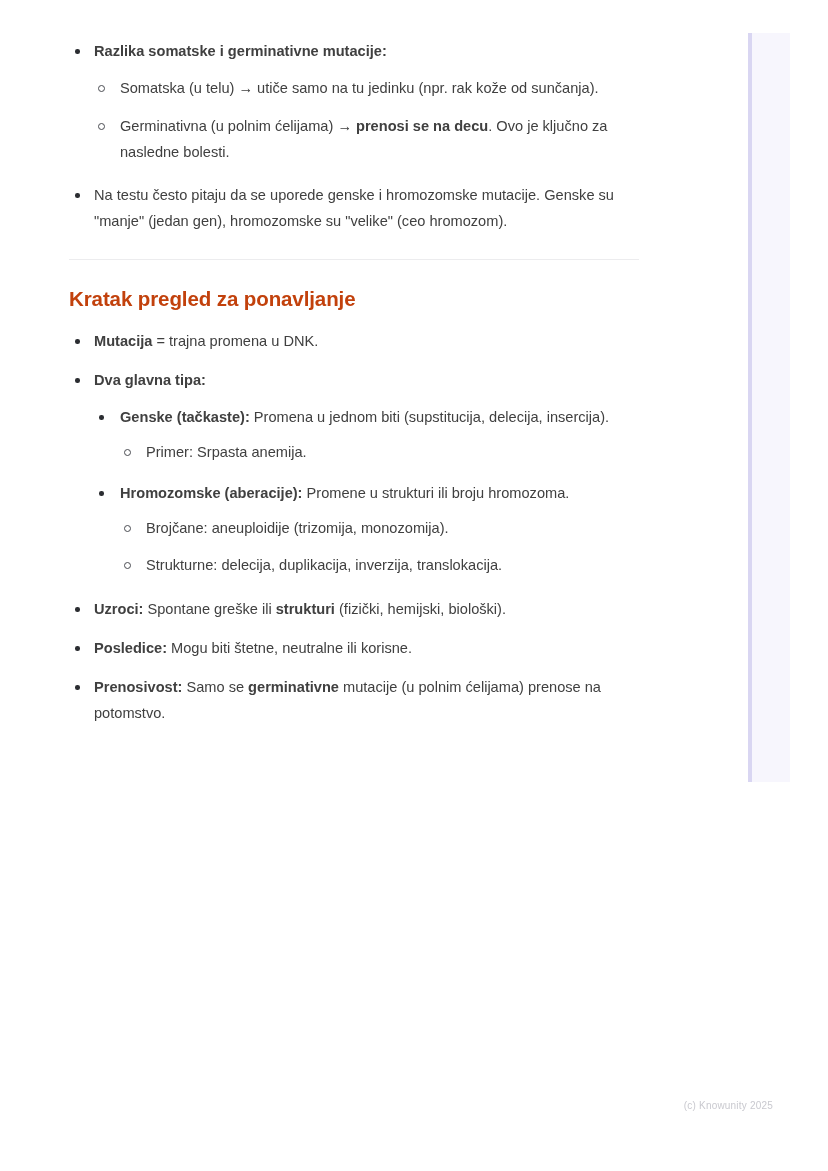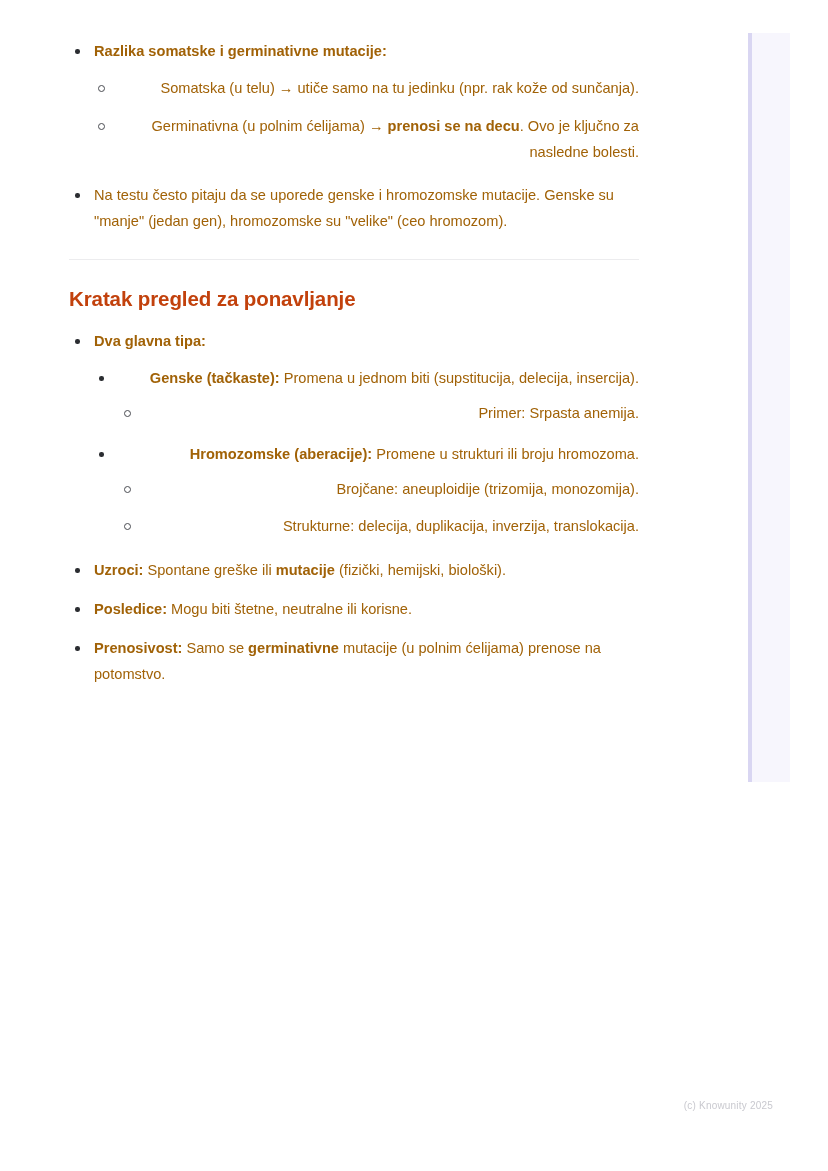--- a/index.html
+++ b/index.html
@@ -46,21 +46,21 @@
   ul.lvl1, ul.lvl2, ul.lvl3 {
     list-style: none;
     margin: 0;
     padding: 0;
   }
 
   li {
     position: relative;
     font-size: 14.6px;
     line-height: 26px;
-    color: #a16207;
+    color: #404040;
   }
 
   
   ul.lvl1 > li {
     padding-left: 25px;
     margin-bottom: 13px;
   }
   ul.lvl1 > li::before {
     content: "";
     position: absolute;
@@ -72,21 +72,20 @@
     background: #2b2d31;
   }
 
   
   ul.lvl2 {
     margin-top: 11px;
   }
   ul.lvl2 > li {
     padding-left: 26px;
     margin-bottom: 12px;
-    text-align: right;
   }
   
   ul.lvl2.hollow > li::before {
     content: "";
     position: absolute;
     left: 4px;
     top: 10px;
     width: 5px;
     height: 5px;
     border-radius: 50%;
@@ -183,20 +182,23 @@
         <span>Na testu često pitaju da se uporede genske i hromozomske mutacije. Genske su "manje" (jedan gen), hromozomske su "velike" (ceo hromozom).</span>
       </li>
     </ul>
 
     <hr class="divider">
 
     <div class="section-heading">Kratak pregled za ponavljanje</div>
 
     <ul class="lvl1">
 
+      <li>
+        <span class="b">Mutacija</span><span> = trajna promena u DNK.</span>
+      </li>
 
       <li>
         <span class="b">Dva glavna tipa:</span>
         <ul class="lvl2 disc">
 
           <li>
             <span class="b">Genske (tačkaste):</span><span> Promena u jednom biti (supstitucija, delecija, insercija).</span>
             <ul class="lvl3">
               <li>
                 <span class="i">Primer:</span><span> Srpasta anemija.</span>
@@ -212,21 +214,21 @@
               </li>
               <li>
                 <span class="i">Strukturne:</span><span> delecija, duplikacija, inverzija, translokacija.</span>
               </li>
             </ul>
           </li>
         </ul>
       </li>
 
       <li style="margin-top:18px;">
-        <span class="b">Uzroci:</span><span> Spontane greške ili </span><span class="b">mutacije</span><span> (fizički, hemijski, biološki).</span>
+        <span class="b">Uzroci:</span><span> Spontane greške ili </span><span class="b">strukturi</span><span> (fizički, hemijski, biološki).</span>
       </li>
 
       <li>
         <span class="b">Posledice:</span><span> Mogu biti štetne, neutralne ili korisne.</span>
       </li>
 
       <li>
         <span class="b">Prenosivost:</span><span> Samo se </span><span class="b">germinativne</span><span> mutacije (u polnim ćelijama) prenose na potomstvo.</span>
       </li>
 

